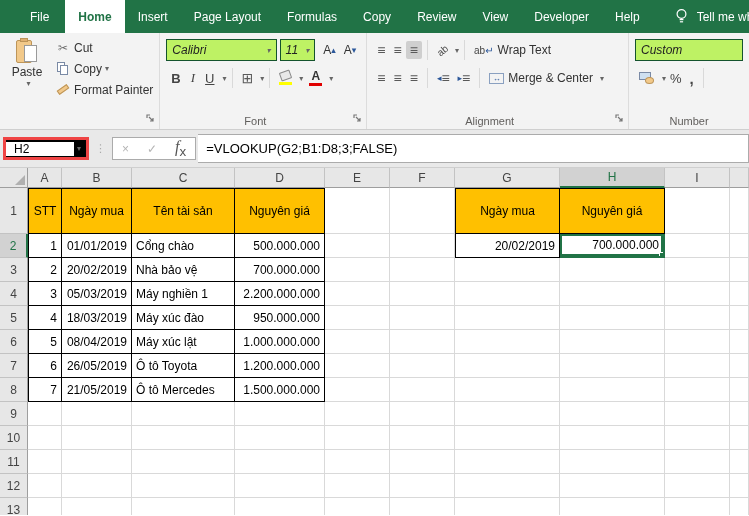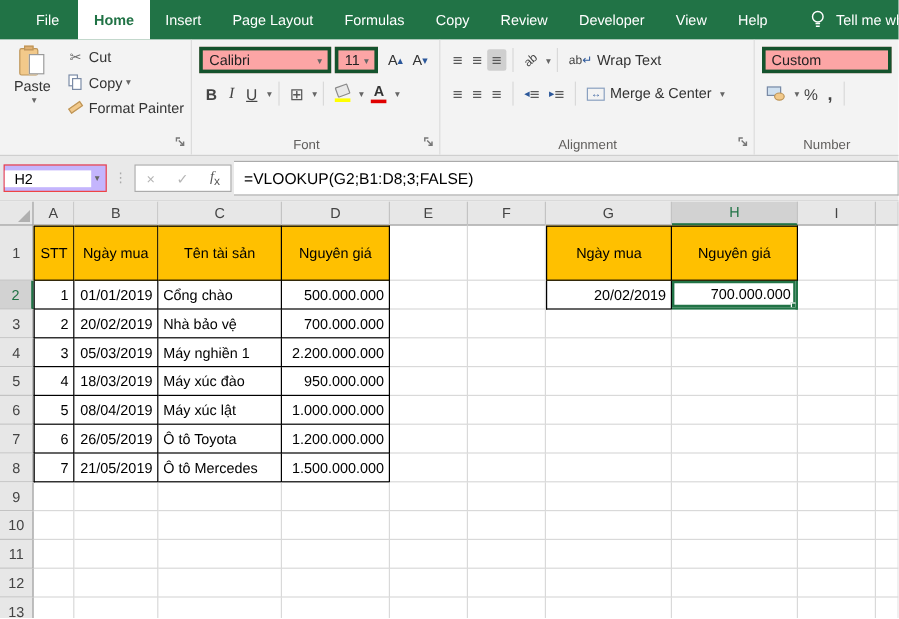--- a/index.html
+++ b/index.html
@@ -19,22 +19,22 @@
   
   .ribbon{height:97px;background:#f3f3f3;border-bottom:1px solid #cfcfcf;
           display:flex;font-size:12px;color:#333;overflow:hidden;}
   .group{position:relative;border-right:1px solid #dcdcdc;padding:4px 6px 17px 6px;}
   .grouplabel{position:absolute;bottom:2px;left:0;right:16px;text-align:center;
               font-size:11px;color:#605e5c;}
   .launcher{position:absolute;bottom:3px;right:4px;}
   .rowline{display:flex;align-items:center;height:26px;}
   .sep{width:1px;height:20px;background:#d9d9d9;margin:0 5px;}
   .ddw{font-size:8px;color:#666;margin-left:3px;}
-  .combo{border:3px solid #14532d;background:#fca5a5;height:22px;display:flex;
-         align-items:center;padding:0 5px;font-size:12px;color:#222;}
+  .combo{border:1px solid #14532d;background:#bef264;height:22px;display:flex;
+         align-items:center;padding:0 5px;font-size:12px;color:#222;font-style:italic;}
   .btn{display:flex;align-items:center;padding:2px 4px;border-radius:2px;}
   .btn.on{background:#cfcfcf;}
   .lines{font-size:14px;color:#595959;line-height:1;}
   .blue{color:#2b579a;}
 
   
   .clip-wrap{display:flex;}
   .pastebtn{width:42px;display:flex;flex-direction:column;align-items:center;padding-top:2px;}
   .clipicon{position:relative;width:22px;height:26px;}
   .clipboard-back{position:absolute;left:0;top:1px;width:16px;height:23px;
@@ -69,28 +69,28 @@
   .obl{display:inline-block;transform:rotate(-40deg);font-size:10px;color:#444;}
 
   
   .acct{position:relative;width:16px;height:14px;}
   .acct .note{position:absolute;left:0;top:1px;width:12px;height:8px;background:#cfe0f0;border:1px solid #7a8aa5;}
   .acct .coin{position:absolute;left:6px;top:6px;width:9px;height:7px;background:#f2c98a;border:1px solid #bd9559;border-radius:50%;}
 
   
   .fbar{height:38px;background:#e9e9e9;display:flex;align-items:center;
         padding-left:3px;border-bottom:1px solid #cfcfcf;}
-  .namebox{width:86px;height:23px;border:1px solid #ef4444;background:#c4b5fd;
+  .namebox{width:86px;height:23px;border:3px solid #ef4444;background:#000000;
            display:flex;align-items:center;}
   .namebox input{flex:1;border:0;outline:0;padding:0 0 0 8px;font:12px "Liberation Sans",sans-serif;width:50px;}
   .dots{color:#aaa;font-size:11px;margin:0 6px;}
   .fxbox{height:23px;border:1px solid #ababab;background:#fff;display:flex;
          align-items:center;margin-right:2px;}
   .fxbtn{padding:0 9px;color:#b5b5b5;font-size:12px;}
-  .fxlbl{padding:0 9px;color:#555;font-size:12px;}
+  .fxlbl{padding:0 9px;color:#555;font-size:16px;}
   .fxlbl i{font-family:"Liberation Serif",serif;}
   .finput{flex:1;height:29px;border:1px solid #ababab;border-left:0;background:#fff;}
   .finput input{width:100%;height:100%;border:0;outline:0;padding:0 0 0 8px;
         font:13px "Liberation Sans",sans-serif;color:#000;background:transparent;}
 
   
   .sheet{position:relative;height:347px;overflow:hidden;background:#fff;}
   table.grid{table-layout:fixed;width:749px;border-collapse:separate;border-spacing:0;}
   table.grid th,table.grid td{overflow:hidden;white-space:nowrap;font-size:12px;
         font-weight:normal;padding:0 4px;}
@@ -137,24 +137,24 @@
     <div class="tab">
         <span>Formulas</span>
       </div>
     <div class="tab">
         <span>Copy</span>
       </div>
     <div class="tab">
         <span>Review</span>
       </div>
     <div class="tab">
+        <span>View</span>
+      </div>
+    <div class="tab">
         <span>Developer</span>
-      </div>
-    <div class="tab">
-        <span>View</span>
       </div>
     <div class="tab">
         <span>Help</span>
       </div>
     <div class="tellme">
       <span class="bulb">
         <svg width="13" height="17" viewBox="0 0 13 17">
             <circle cx="6.5" cy="6" r="4.4" fill="none" stroke="#fff" stroke-width="1.2"></circle>
             <line x1="4.6" y1="11.6" x2="8.4" y2="11.6" stroke="#fff" stroke-width="1.2"></line>
             <line x1="4.9" y1="13.8" x2="8.1" y2="13.8" stroke="#fff" stroke-width="1.2"></line>

